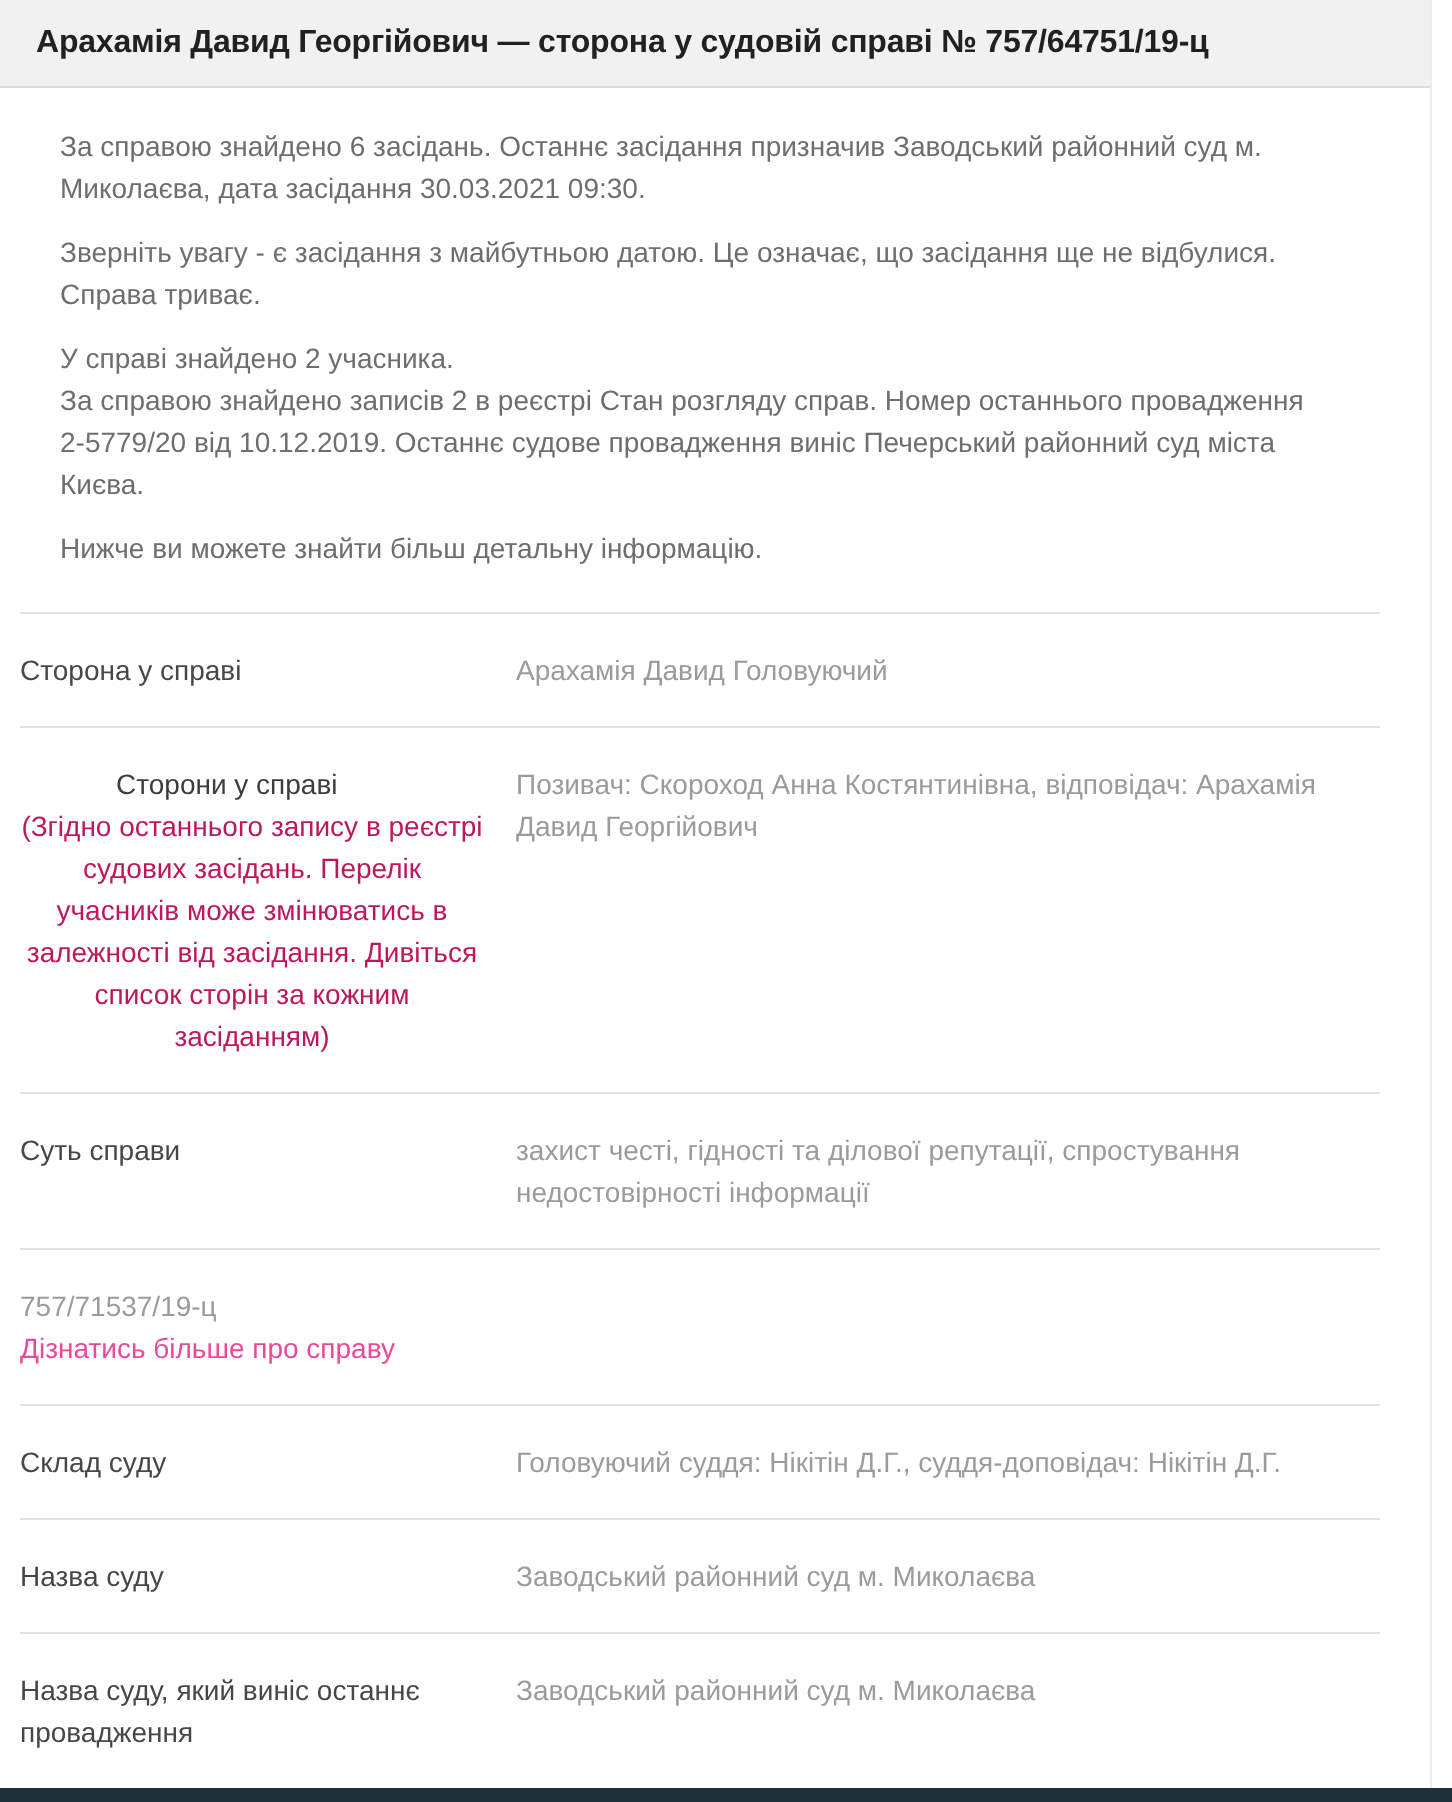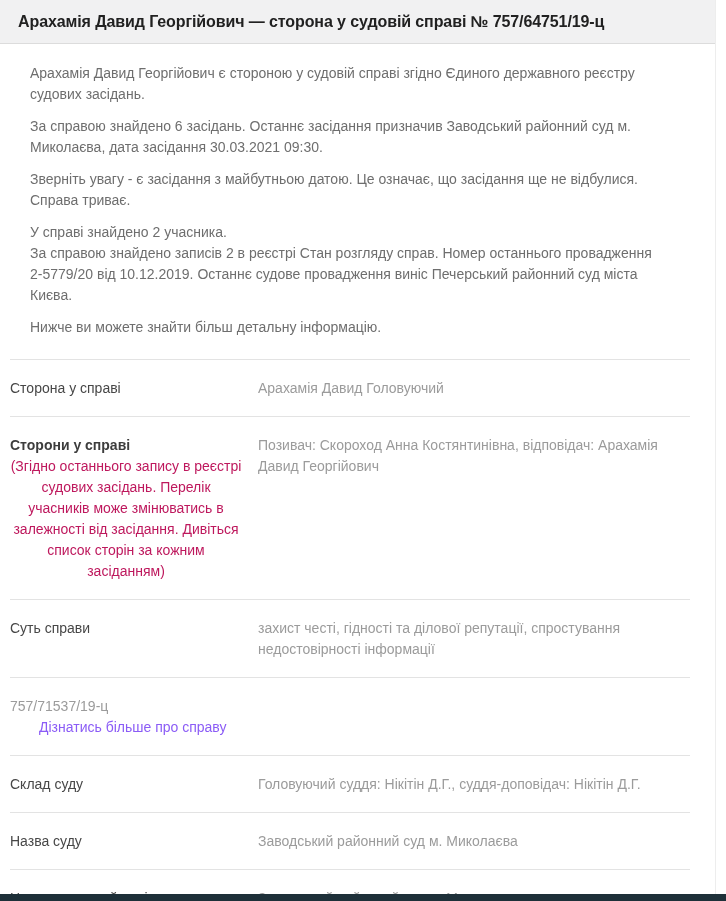--- a/index.html
+++ b/index.html
@@ -62,54 +62,52 @@
     font-size:14px;
     line-height:21px;
     color:#474747;
   }
   .row-label .note {
     display:block;
     color:#be185d;
     font-weight:400;
     text-align:center;
   }
-  .row-label.bold .label-text { font-weight:700; color:#3d3d3d; }
+  .row-label.bold .label-text { font-weight:400; color:#3d3d3d;margin-left:48px; }
   .row-value {
     flex:1;
     font-size:14px;
     line-height:21px;
     color:#9b9b9b;
     max-width:442px;
   }
   .row-value a.case-link {
     display:inline-block;
-    color:#8b5cf6;
+    color:#ec4899;
     text-decoration:none;
     cursor:pointer;
-    margin-left:29px;
   }
   .footer-bar {
     position:absolute;
     left:0; right:0; bottom:0;
     height:7px;
     background:#1e3039;
   }
 </style>
 </head>
 <body>
 
 <div class="page">
   <div class="container">
 
     <div class="header">
       <div class="title">Арахамія Давид Георгійович — сторона у судовій справі № 757/64751/19-ц</div>
     </div>
 
     <div class="summary">
-      <p>Арахамія Давид Георгійович є стороною у судовій справі згідно Єдиного державного реєстру судових засідань.</p>
       <p>За справою знайдено 6 засідань. Останнє засідання призначив Заводський районний суд м. Миколаєва, дата засідання 30.03.2021 09:30.</p>
       <p>Зверніть увагу - є засідання з майбутньою датою. Це означає, що засідання ще не відбулися. Справа триває.</p>
       <p><span>У справі знайдено 2 учасника.</span><br><span>За справою знайдено записів 2 в реєстрі Стан розгляду справ. Номер останнього провадження 2-5779/20 від 10.12.2019. Останнє судове провадження виніс Печерський районний суд міста Києва.</span></p>
       <p>Нижче ви можете знайти більш детальну інформацію.</p>
     </div>
 
     <div class="details">
 
       <div class="row">
         <div class="row-label"><span class="label-text">Сторона у справі</span></div>

